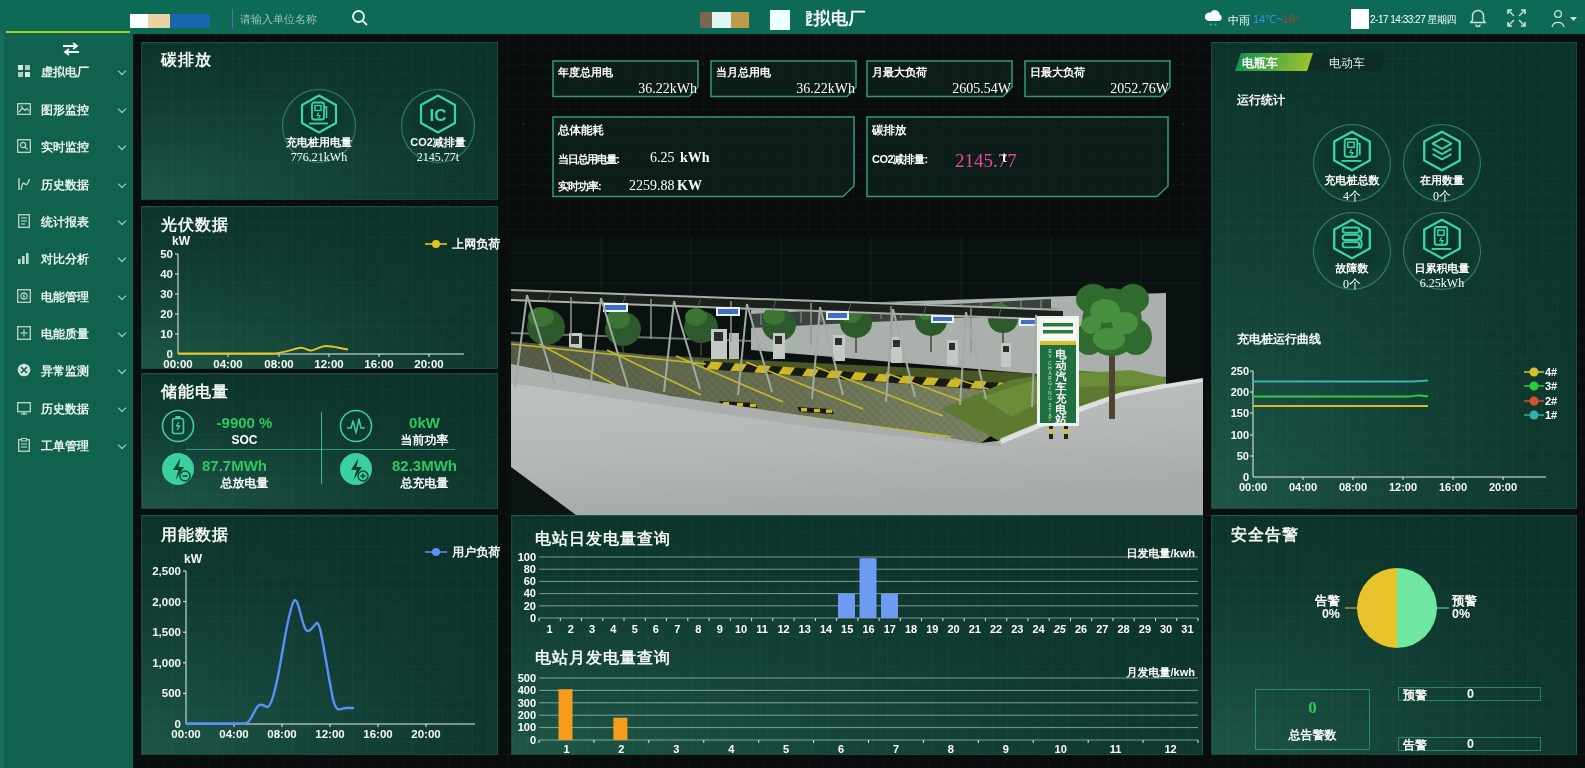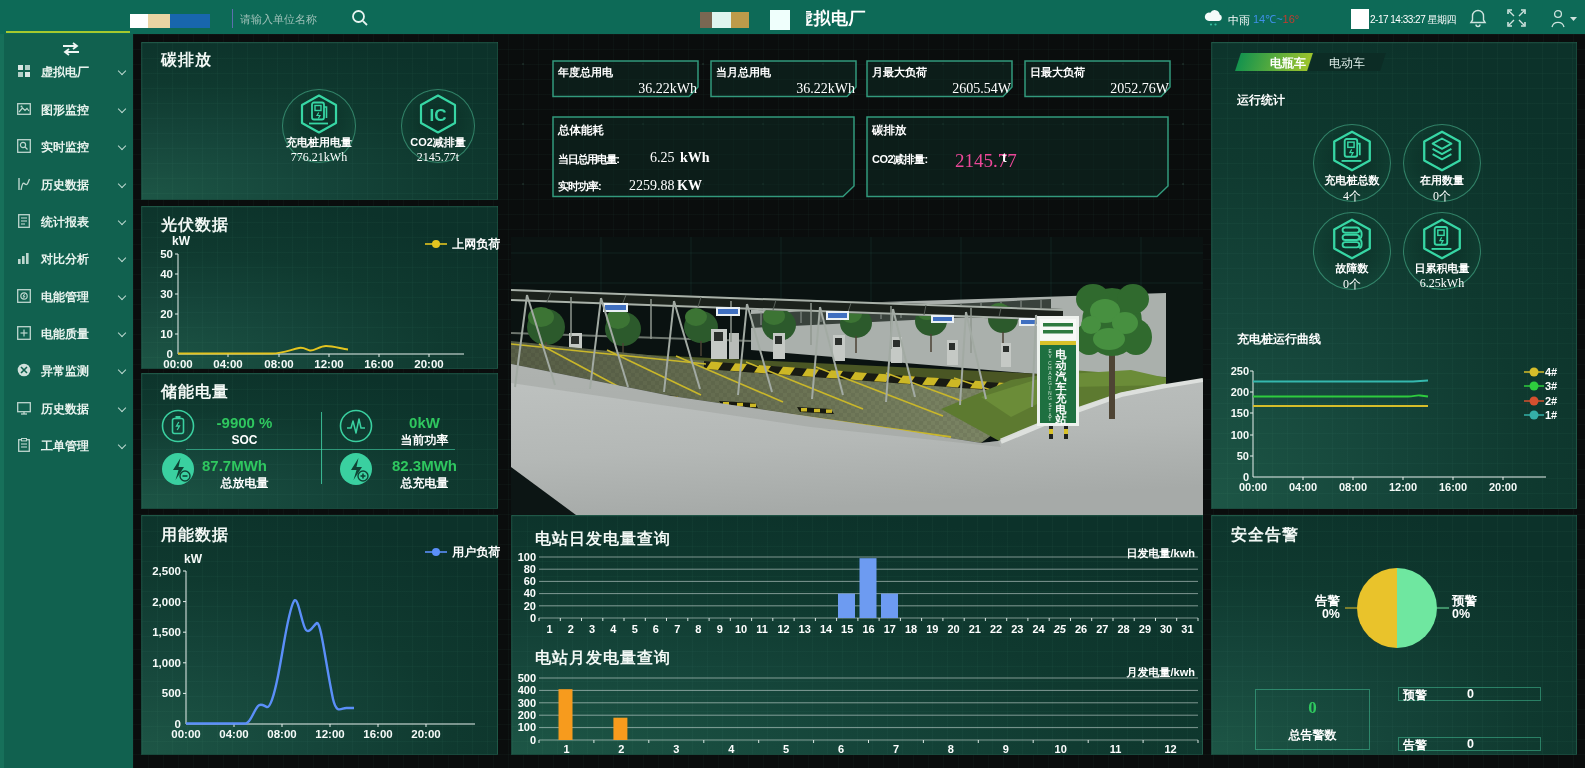--- a/index.html
+++ b/index.html
@@ -198,21 +198,21 @@
       <path d="M44 207.5 L104 207.5 C109 206 111 196 116 190 C119 186.5 122 190 125 191
                C128 192 132 180 136 160 C142 130 146 95 152 85
                C156 78.5 160 110 164 114 C168 118 172 108 175 107
                C179 106 184 150 191 183 C195 200 200 191 205 192 L212 192" fill="none" stroke="#5b8ff9" stroke-width="2.4"></path>
     </svg>
   </div>
 
   <div class="card" id="card-right" style="left:1211px; top:42px; width:366px; height:467px;">
 
     <div class="abs" style="left:26px;top:10px;width:72px;height:18px;background:linear-gradient(90deg,#14934e,#9dc42c);transform:skewX(-18deg);"></div>
-    <div class="abs" style="left:30px;top:12px;width:64px;text-align:right;color:#fff;font-size:12px;font-weight:bold;">电瓶车</div>
+    <div class="abs" style="left:30px;top:12px;width:64px;text-align:left;color:#fff;font-size:12px;font-weight:bold;">电瓶车</div>
     <div class="abs" style="left:99px;top:10px;width:72px;height:18px;background:#0c2c25;transform:skewX(-18deg);"></div>
     <div class="abs" style="left:103px;top:12px;width:64px;text-align:center;color:#dfeeea;font-size:12px;">电动车</div>
     <div class="abs wlab" style="left:25px;top:49px;">运行统计</div>
 
     <div class="bigcirc" style="left:101px;top:81px;width:78px;height:78px;">
       <svg width="46" height="42" viewBox="0 0 44 40" style="margin-top:5px;">
         <path d="M22 1.5 L39 11 V29 L22 38.5 L5 29 V11 Z" fill="none" stroke="#37d6a4" stroke-width="2.2" stroke-linejoin="round"></path>
         <rect x="15" y="8.5" width="12" height="17" rx="2" fill="none" stroke="#37d6a4" stroke-width="1.8"></rect>
         <rect x="18" y="11.5" width="6" height="5" fill="none" stroke="#37d6a4" stroke-width="1.4"></rect>
         <path d="M21.7 18.5 L20 21.5 h3 l-1.7 3" fill="none" stroke="#37d6a4" stroke-width="1.2"></path>

